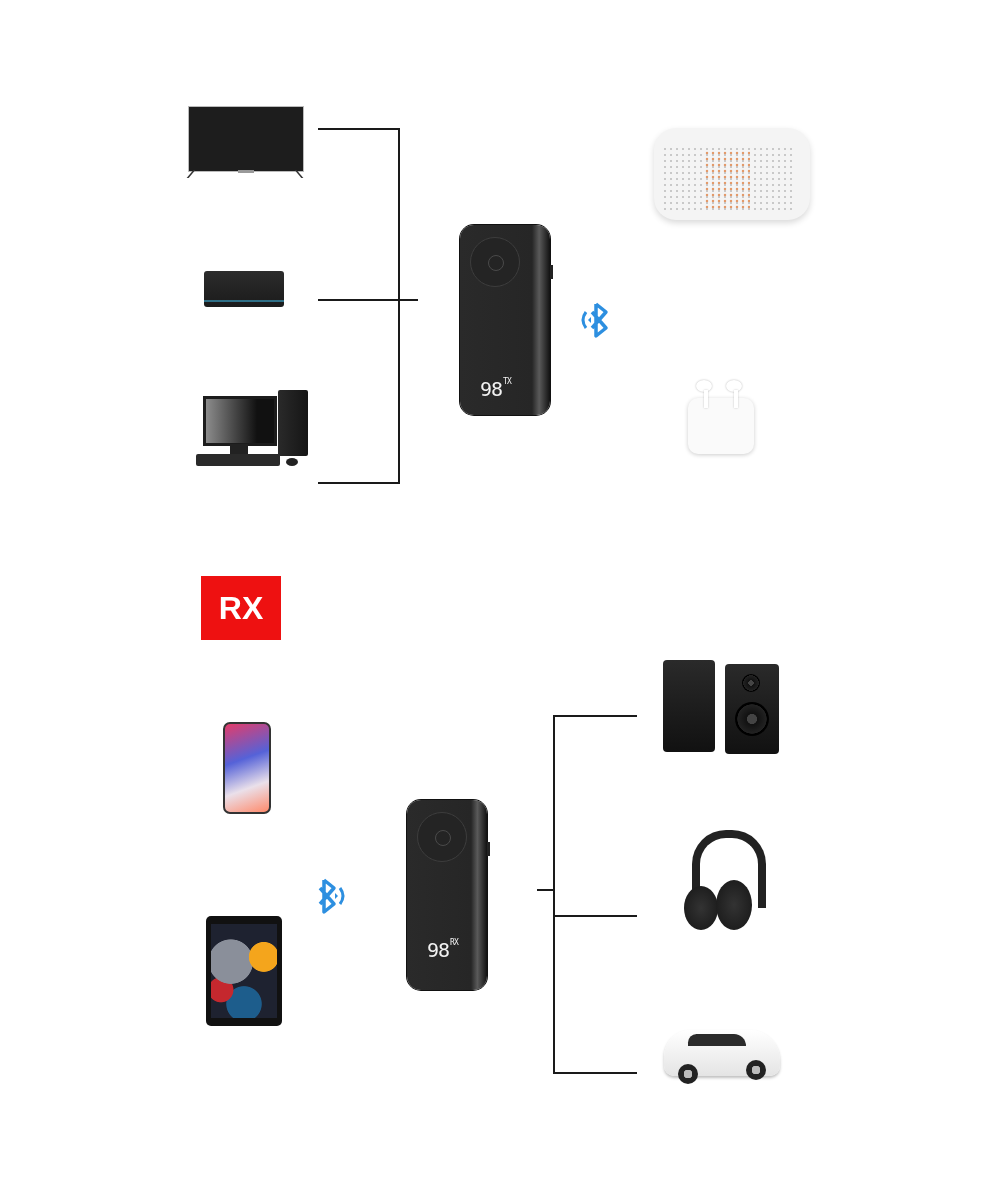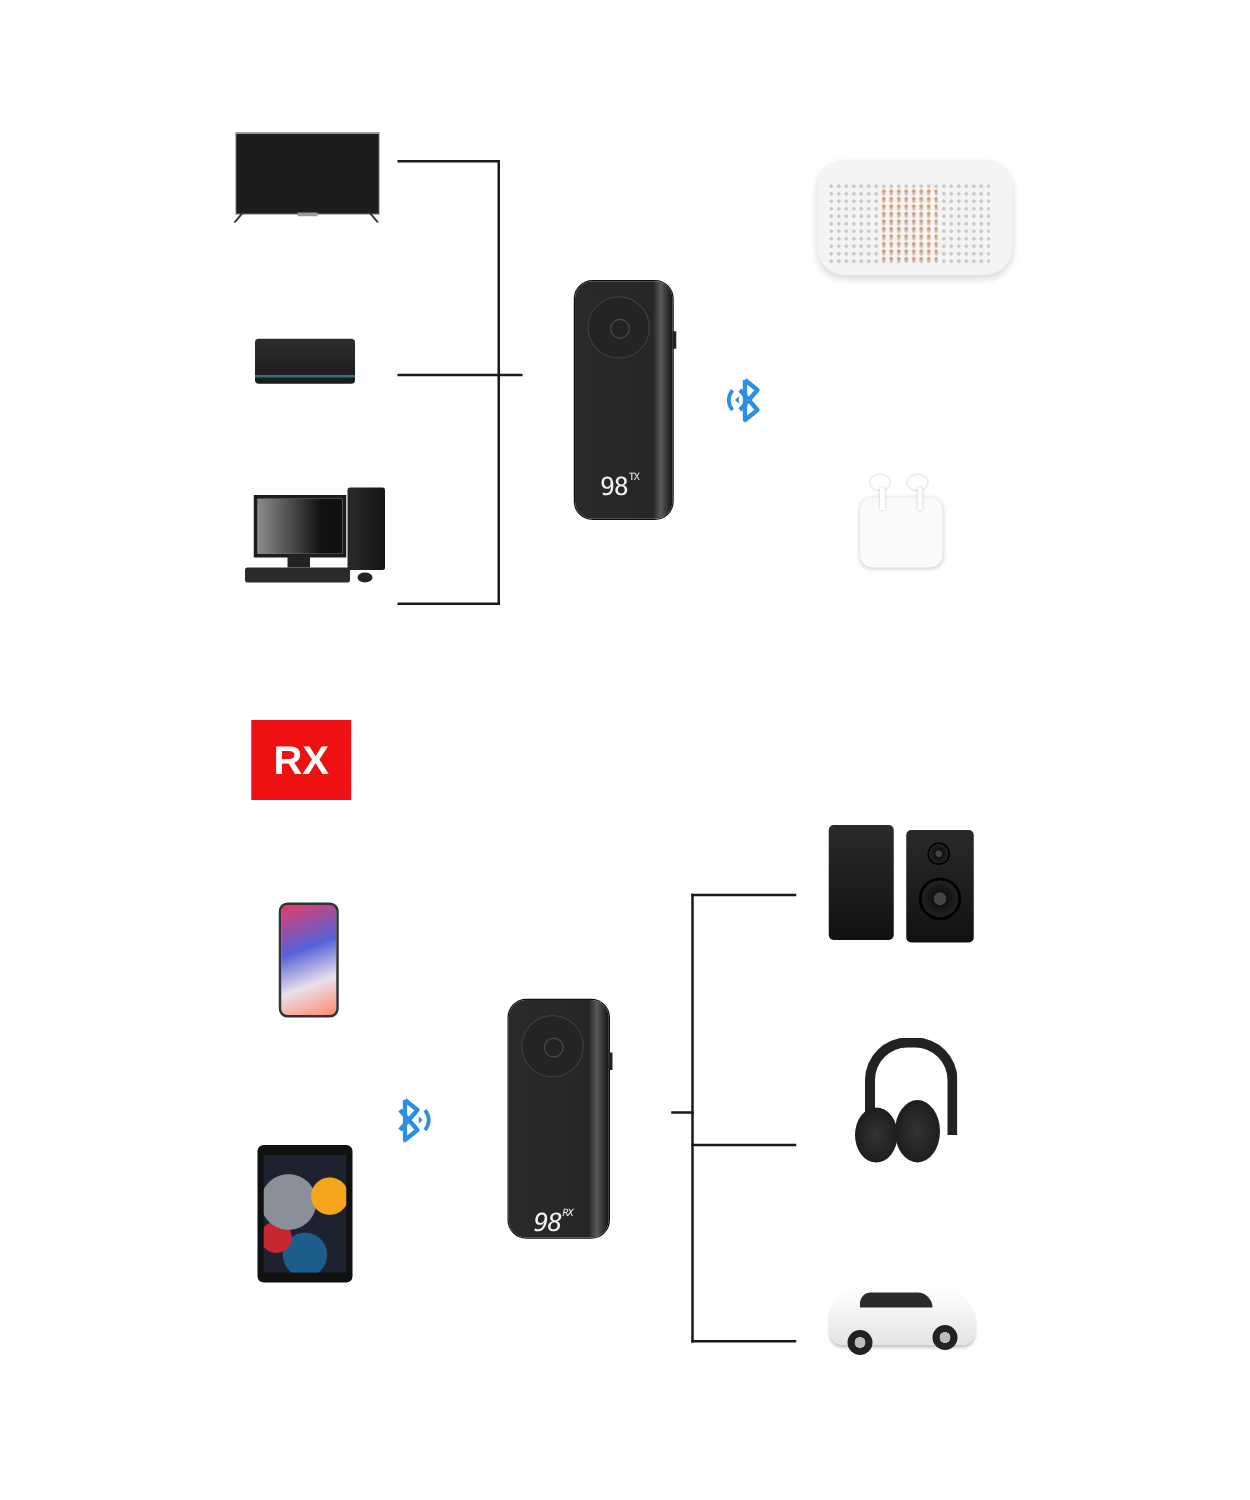--- a/index.html
+++ b/index.html
@@ -87,21 +87,21 @@
     <div class="abs pc-keyboard"></div>
     <div class="abs pc-tower"></div>
     <div class="abs pc-mouse"></div>
   </div>
 
   <div class="line" style="left:318px; top:128px; width:82px; height:2px;"></div>
   <div class="line" style="left:318px; top:299px; width:100px; height:2px;"></div>
   <div class="line" style="left:318px; top:482px; width:82px; height:2px;"></div>
   <div class="line" style="left:398px; top:128px; width:2px; height:356px;"></div>
 
-  <div class="abs device" style="left:460px; top:225px; width:78px; height:190px;">
+  <div class="abs device" style="left:460px; top:225px; width:90px; height:190px;">
     <div class="wheel" style="top:12px;">
       <div class="wheel-center"></div>
     </div>
     <div class="side-btn" style="top:40px;"></div>
     <div class="display" style="left:20px; top:152px;">
       <span>98</span><small>TX</small>
     </div>
   </div>
 
   <div class="abs" style="left:578px; top:298px; width:42px; height:44px;">
@@ -140,21 +140,21 @@
       <path d="M34 14 Q40 22 34 30" fill="none" stroke="#2d8fe0" stroke-width="3"></path>
       <path d="M29 19 L32 22 L29 25 Z" fill="#2d8fe0"></path>
     </svg>
   </div>
 
   <div class="abs device" style="left:407px; top:800px; width:80px; height:190px;">
     <div class="wheel" style="top:12px;">
       <div class="wheel-center"></div>
     </div>
     <div class="side-btn" style="top:42px;"></div>
-    <div class="display" style="left:20px; top:166px;font-style:italic;">
+    <div class="display" style="left:20px; top:138px;">
       <span>98</span><small>RX</small>
     </div>
   </div>
 
   <div class="line" style="left:537px; top:889px; width:18px; height:2px;"></div>
   <div class="line" style="left:553px; top:715px; width:2px; height:359px;"></div>
   <div class="line" style="left:553px; top:715px; width:84px; height:2px;"></div>
   <div class="line" style="left:553px; top:915px; width:84px; height:2px;"></div>
   <div class="line" style="left:553px; top:1072px; width:84px; height:2px;"></div>
 

